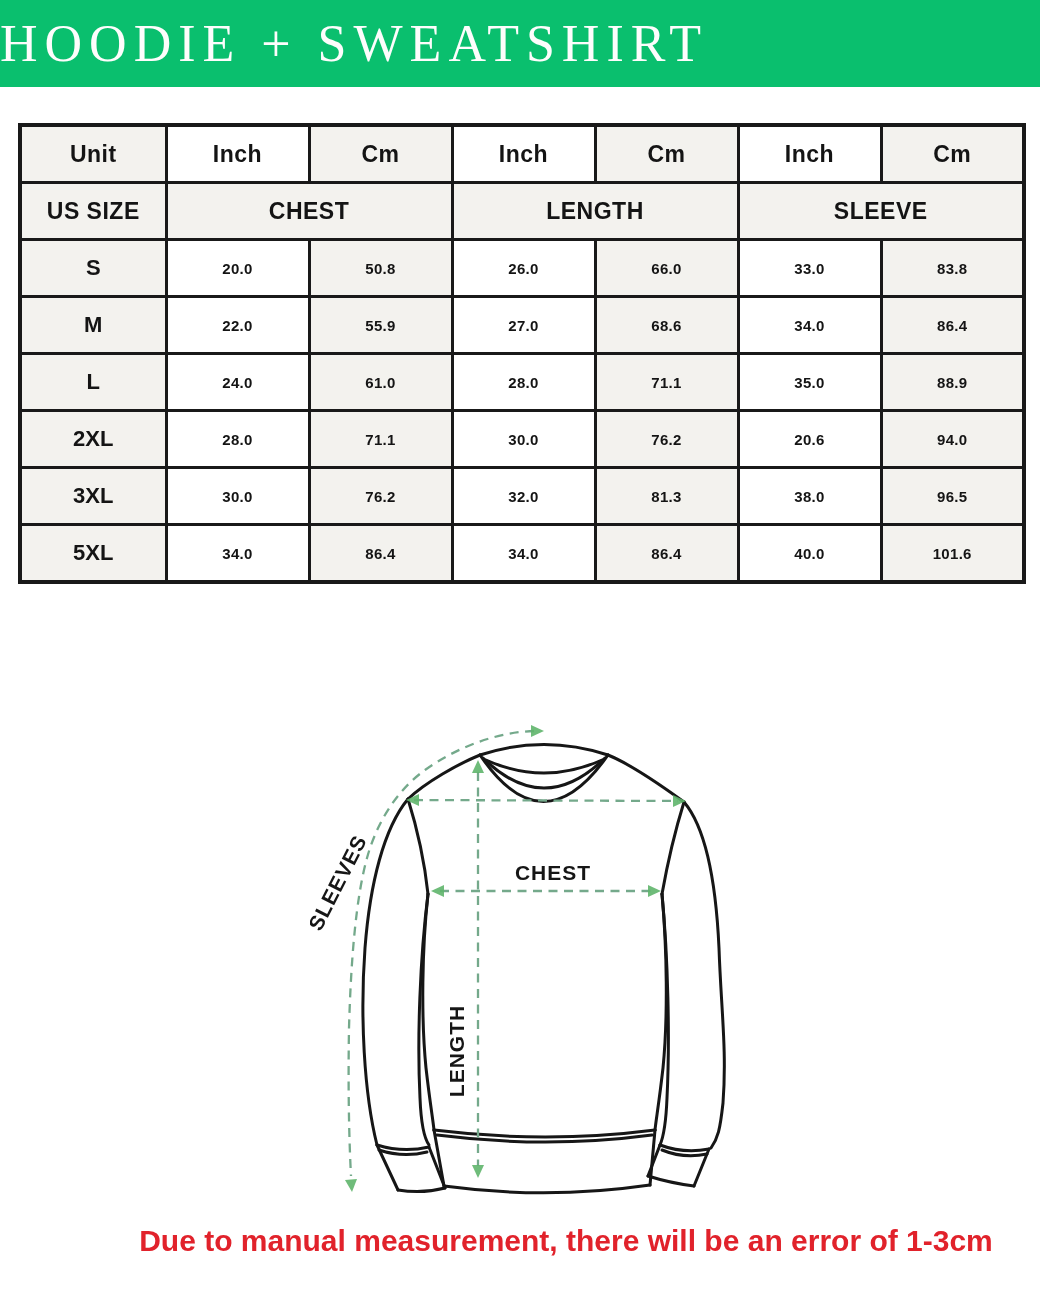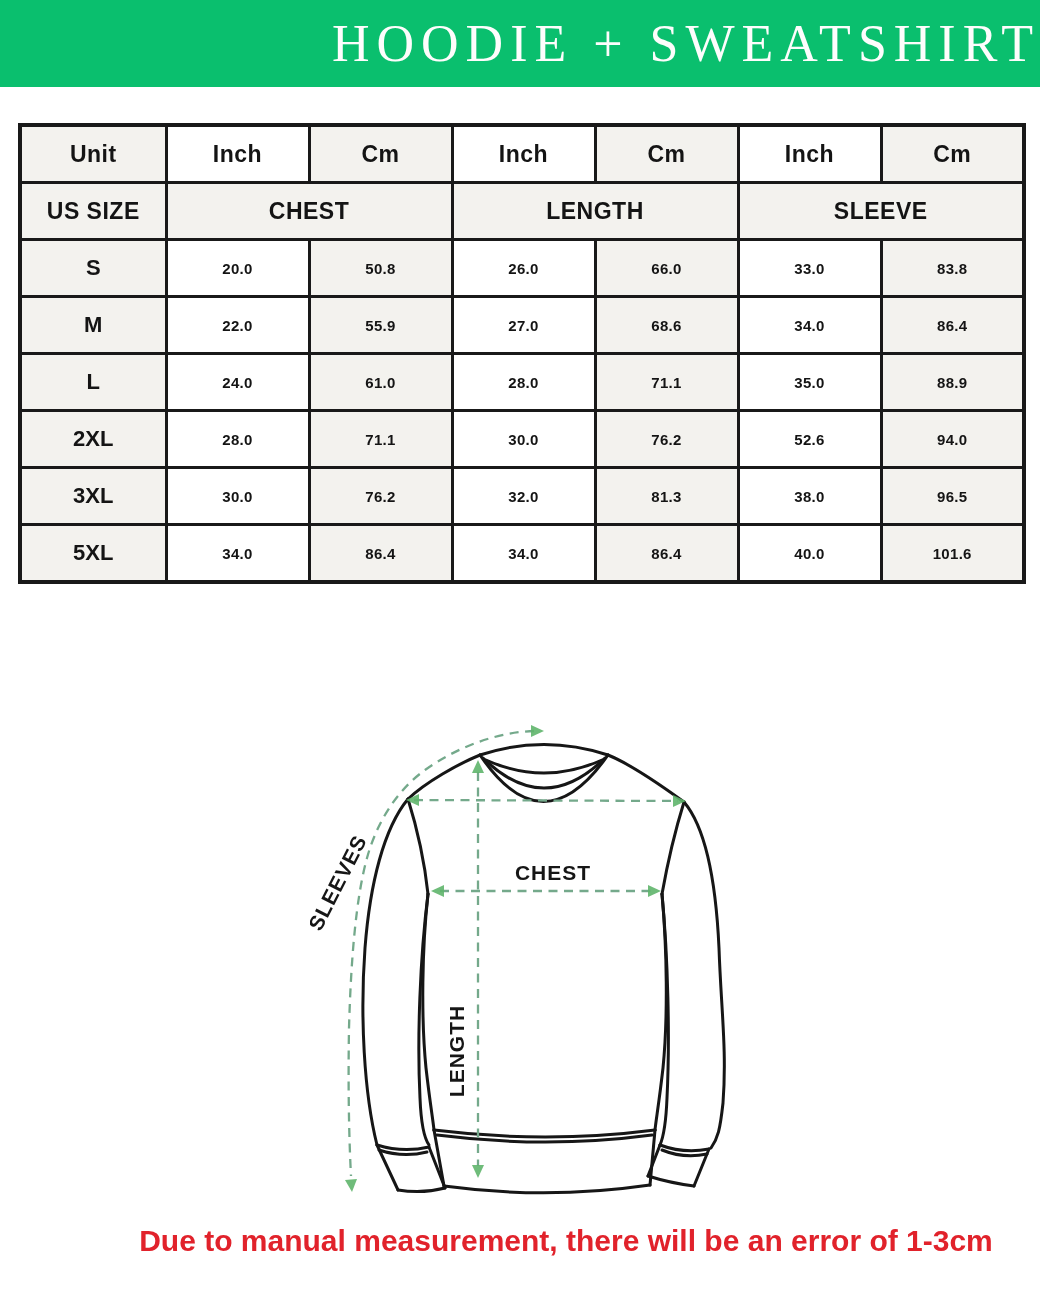--- a/index.html
+++ b/index.html
@@ -3,21 +3,21 @@
 <meta charset="utf-8">
 <style>
   html,body{margin:0;padding:0;}
   body{
     width:1040px;height:1302px;position:relative;background:#ffffff;
     font-family:"Liberation Sans",sans-serif;overflow:hidden;
   }
   
   .banner{
     position:absolute;left:0;top:0;width:1040px;height:87px;
-    background:#0abf6e;display:flex;align-items:center;justify-content:flex-end;
+    background:#0abf6e;display:flex;align-items:center;justify-content:flex-start;
   }
   .banner h1{
     margin:0;font-family:"Liberation Serif",serif;font-weight:400;
     font-size:52px;letter-spacing:7px;color:#fdfdfc;white-space:nowrap;
   }
   
   .size-table{
     position:absolute;left:18px;top:123px;width:1008px;
     border-collapse:collapse;table-layout:fixed;
     border:4px solid #191919;
@@ -106,21 +106,21 @@
       <td class="shade">71.1</td>
       <td>35.0</td>
       <td class="shade">88.9</td>
     </tr>
     <tr>
       <th class="shade">2XL</th>
       <td>28.0</td>
       <td class="shade">71.1</td>
       <td>30.0</td>
       <td class="shade">76.2</td>
-      <td>52.6</td>
+      <td>20.6</td>
       <td class="shade">94.0</td>
     </tr>
     <tr>
       <th class="shade">3XL</th>
       <td>30.0</td>
       <td class="shade">76.2</td>
       <td>32.0</td>
       <td class="shade">81.3</td>
       <td>38.0</td>
       <td class="shade">96.5</td>

